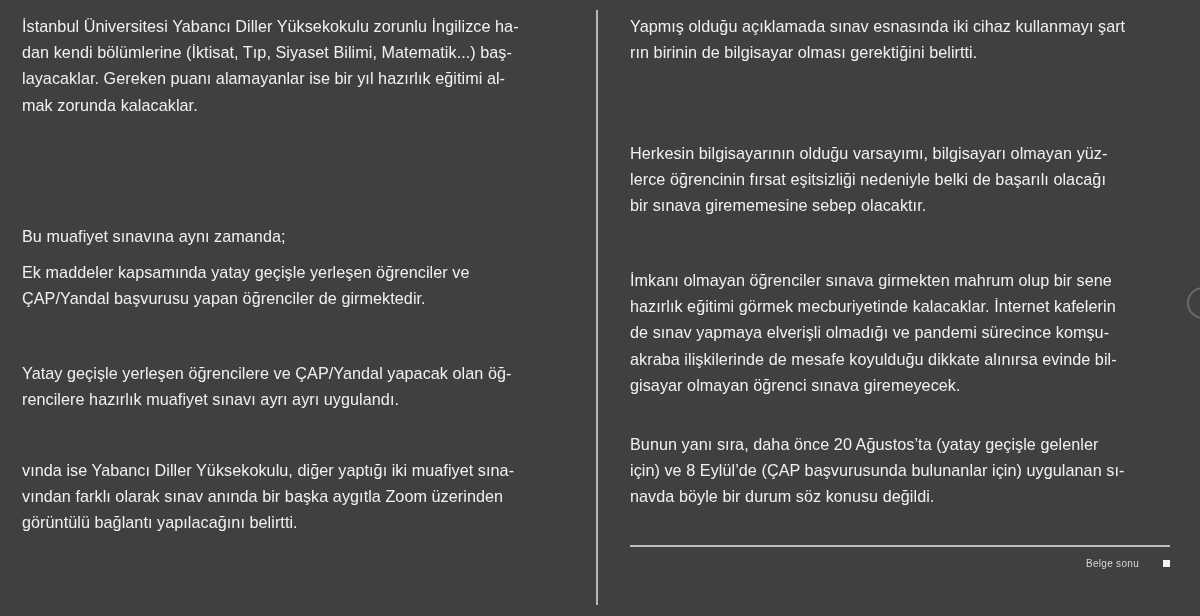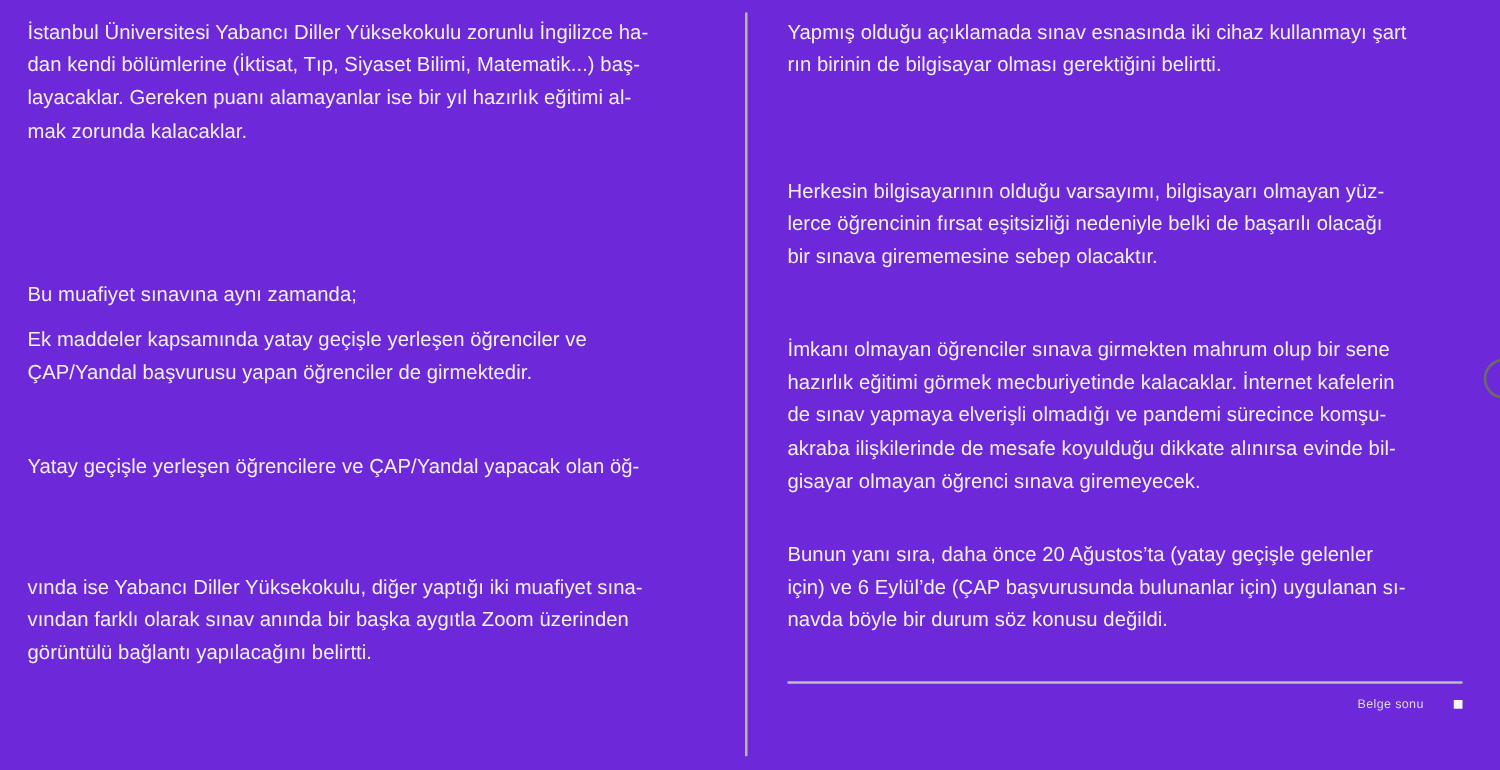--- a/index.html
+++ b/index.html
@@ -11,21 +11,21 @@
       width: 1200px;
       height: 616px;
       position: relative;
       overflow: hidden;
       font-family: "Liberation Sans", "DejaVu Sans", sans-serif;
       color: #f2f2f2;
     }
     .viewer {
       position: absolute;
       inset: 0;
-      background: #6d28d9;
+      background: #404040;
     }
     .column {
       position: absolute;
       top: 0;
       bottom: 0;
     }
     .column.left { left: 22px; width: 555px; }
     .column.right { left: 630px; width: 545px; }
     .para {
       position: absolute;
@@ -102,20 +102,21 @@
       <span class="ln">Bu muafiyet sınavına aynı zamanda;</span>
     </p>
 
     <p class="para" style="top:259px">
       <span class="ln">Ek maddeler kapsamında yatay geçişle yerleşen öğrenciler ve</span>
       <span class="ln">ÇAP/Yandal başvurusu yapan öğrenciler de girmektedir.</span>
     </p>
 
     <p class="para" style="top:360px">
       <span class="ln">Yatay geçişle yerleşen öğrencilere ve ÇAP/Yandal yapacak olan öğ-</span>
+      <span class="ln">rencilere hazırlık muafiyet sınavı ayrı ayrı uygulandı.</span>
     </p>
 
     <p class="para" style="top:457px">
       <span class="ln">vında ise Yabancı Diller Yüksekokulu, diğer yaptığı iki muafiyet sına-</span>
       <span class="ln">vından farklı olarak sınav anında bir başka aygıtla Zoom üzerinden</span>
       <span class="ln">görüntülü bağlantı yapılacağını belirtti.</span>
     </p>
   </div>
 
   <div class="divider"></div>
@@ -135,21 +136,21 @@
     <p class="para" style="top:267px">
       <span class="ln">İmkanı olmayan öğrenciler sınava girmekten mahrum olup bir sene</span>
       <span class="ln">hazırlık eğitimi görmek mecburiyetinde kalacaklar. İnternet kafelerin</span>
       <span class="ln">de sınav yapmaya elverişli olmadığı ve pandemi sürecince komşu-</span>
       <span class="ln">akraba ilişkilerinde de mesafe koyulduğu dikkate alınırsa evinde bil-</span>
       <span class="ln">gisayar olmayan öğrenci sınava giremeyecek.</span>
     </p>
 
     <p class="para" style="top:431px">
       <span class="ln">Bunun yanı sıra, daha önce 20 Ağustos’ta (yatay geçişle gelenler</span>
-      <span class="ln">için) ve 6 Eylül’de (ÇAP başvurusunda bulunanlar için) uygulanan sı-</span>
+      <span class="ln">için) ve 8 Eylül’de (ÇAP başvurusunda bulunanlar için) uygulanan sı-</span>
       <span class="ln">navda böyle bir durum söz konusu değildi.</span>
     </p>
   </div>
 
   <div class="end-rule"></div>
   <div class="end-marker">
     <span>Belge sonu</span>
     <span class="end-square"></span>
   </div>
 

